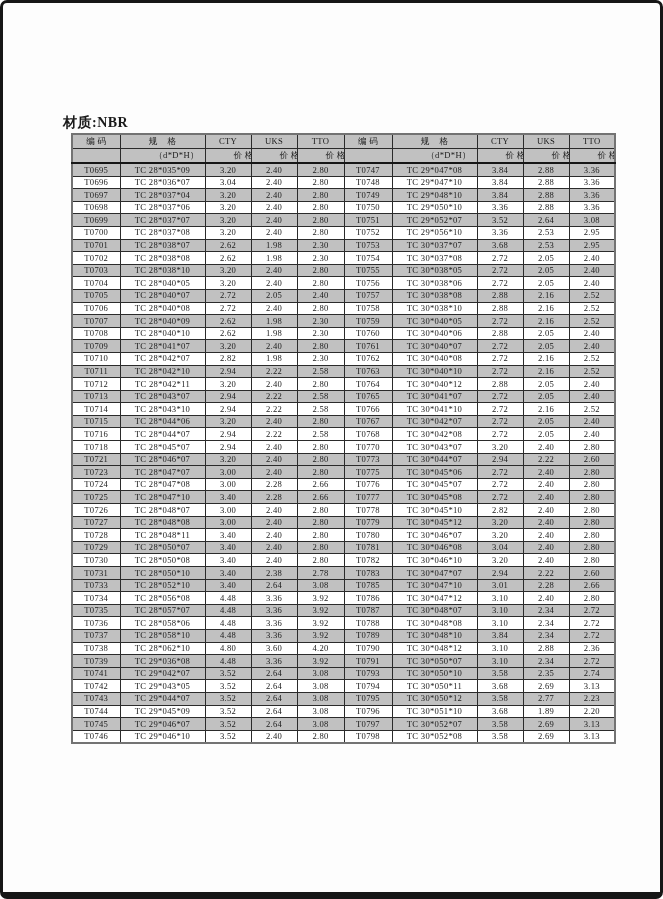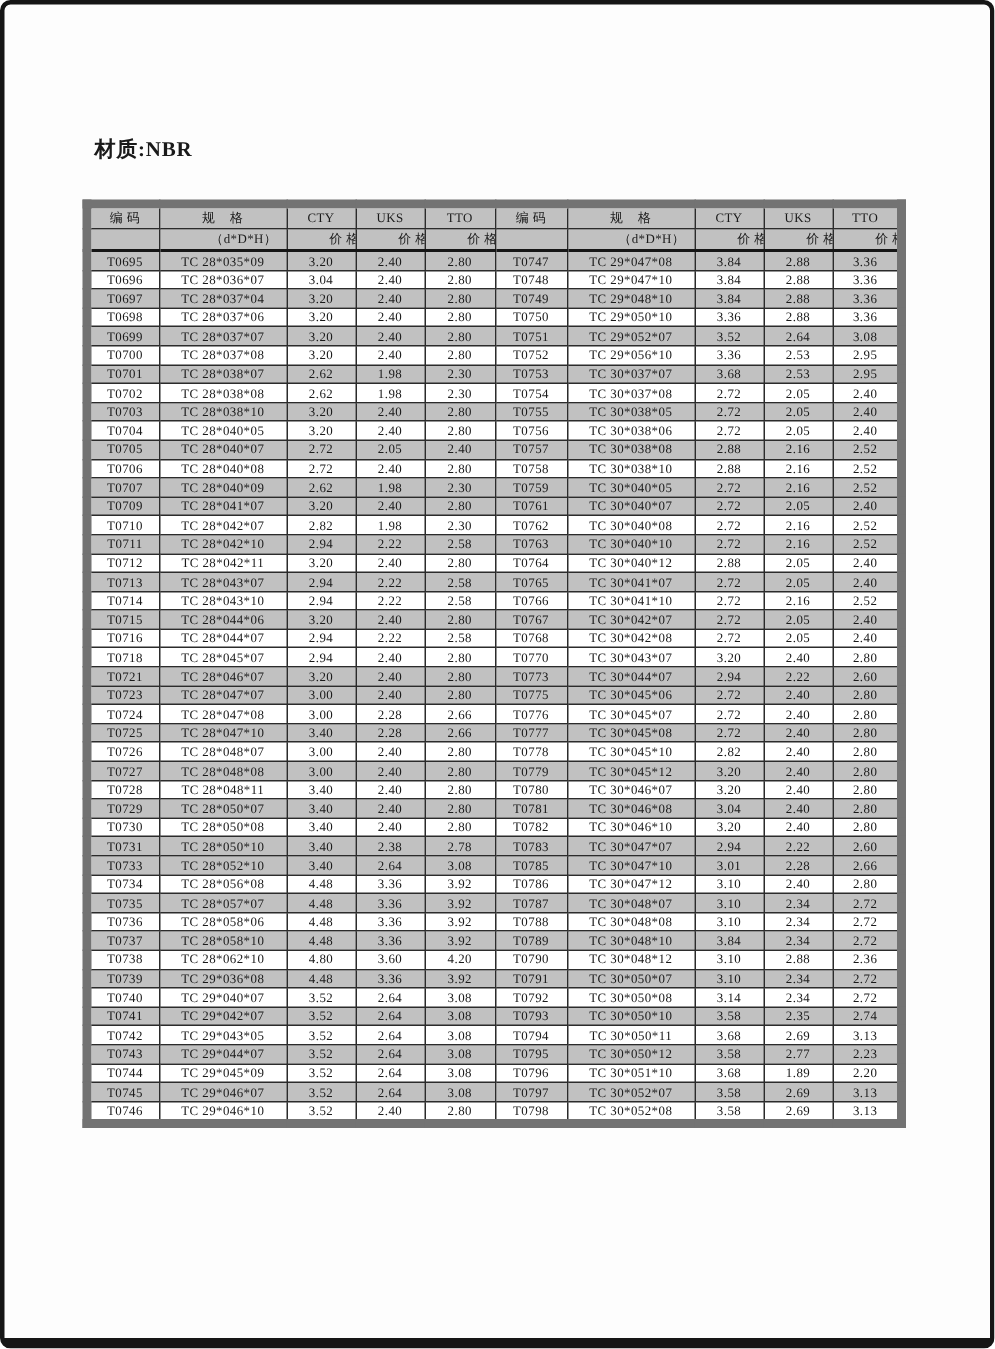--- a/index.html
+++ b/index.html
@@ -10,32 +10,32 @@
     box-sizing: border-box;
     border: 3px solid #161616;
     border-bottom: 7px solid #161616;
     border-radius: 7px;
     overflow: hidden;
     font-family: "Liberation Serif", "DejaVu Serif", serif;
     color: #1a1a1a;
   }
   .material-title {
     position: absolute;
-    left: 60px; top: 88px;
+    left: 60px; top: 111px;
     font-size: 14px;
     font-weight: bold;
     letter-spacing: 0.5px;
   }
   table.price-table {
     position: absolute;
-    left: 52px; top: 130px;
+    left: 68px; top: 130px;
     width: 543px;
     border-collapse: collapse;
     table-layout: fixed;
-    border: 6px solid #737373;
+    border: 2px solid #737373;
     font-size: 8.6px;
   }
   .price-table th, .price-table td {
     border: 1px solid #2b2b2b;
     padding: 0;
     text-align: center;
     vertical-align: middle;
     line-height: 1;
     overflow: hidden;
     white-space: pre;
@@ -242,20 +242,32 @@
           <td>TC 28*040*09</td>
           <td>2.62</td>
           <td>1.98</td>
           <td>2.30</td>
           <td>T0759</td>
           <td>TC 30*040*05</td>
           <td>2.72</td>
           <td>2.16</td>
           <td>2.52</td>
         </tr>
+        <tr>
+          <td>T0708</td>
+          <td>TC 28*040*10</td>
+          <td>2.62</td>
+          <td>1.98</td>
+          <td>2.30</td>
+          <td>T0760</td>
+          <td>TC 30*040*06</td>
+          <td>2.88</td>
+          <td>2.05</td>
+          <td>2.40</td>
+        </tr>
         <tr class="shade">
           <td>T0709</td>
           <td>TC 28*041*07</td>
           <td>3.20</td>
           <td>2.40</td>
           <td>2.80</td>
           <td>T0761</td>
           <td>TC 30*040*07</td>
           <td>2.72</td>
           <td>2.05</td>
@@ -554,32 +566,20 @@
           <td>TC 29*036*08</td>
           <td>4.48</td>
           <td>3.36</td>
           <td>3.92</td>
           <td>T0791</td>
           <td>TC 30*050*07</td>
           <td>3.10</td>
           <td>2.34</td>
           <td>2.72</td>
         </tr>
-        <tr>
-          <td>T0740</td>
-          <td>TC 29*040*07</td>
-          <td>3.52</td>
-          <td>2.64</td>
-          <td>3.08</td>
-          <td>T0792</td>
-          <td>TC 30*050*08</td>
-          <td>3.14</td>
-          <td>2.34</td>
-          <td>2.72</td>
-        </tr>
         <tr class="shade">
           <td>T0741</td>
           <td>TC 29*042*07</td>
           <td>3.52</td>
           <td>2.64</td>
           <td>3.08</td>
           <td>T0793</td>
           <td>TC 30*050*10</td>
           <td>3.58</td>
           <td>2.35</td>

